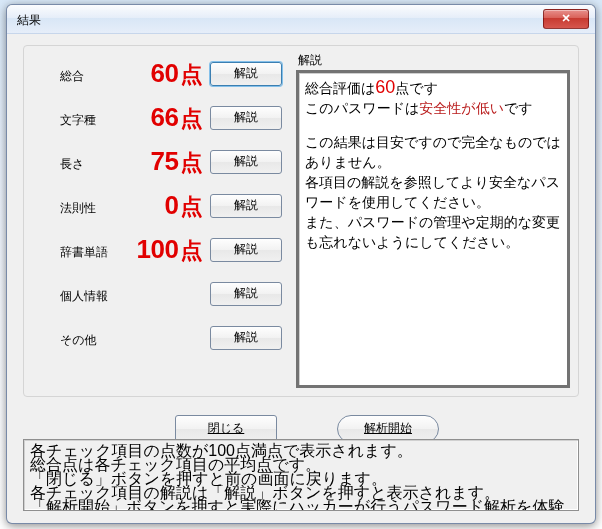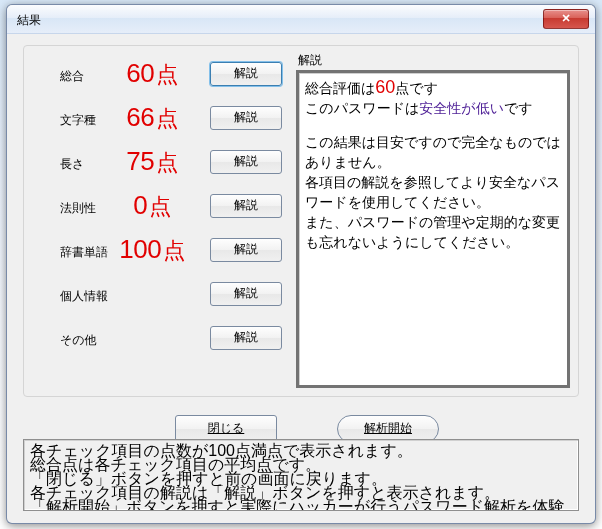--- a/index.html
+++ b/index.html
@@ -100,23 +100,23 @@
     width: 56px;
     font-size: 12px;
     color: #000;
     margin-left: 16px;
   }
   .score-value {
     position: absolute;
     left: 70px;
     top: 0px;
     width: 100px;
-    text-align: center;
+    text-align: right;
     font-size: 22px;
-    font-weight: normal;
+    font-weight: bold;
     font-family: Arial, sans-serif;
     letter-spacing: -0.5px;
   }
   .score-value .num {
     font-size: 26px;
     padding-right: 2px;
   }
   .red { color: #e10000; }
   .btn {
     position: absolute;
@@ -163,21 +163,21 @@
     box-shadow: inset 1px 1px 0 #d0d0d0, inset -1px -1px 0 #fff;
     background: #fff;
     padding: 4px 6px;
     font-size: 14px;
     line-height: 20px;
     color: #000;
     overflow: auto;
     box-sizing: border-box;
   }
   .explain-box .red-inline { color: #e10000; font-size: 18px; font-family: Arial, sans-serif; }
-  .explain-box .red-text { color: #4c1d95; }
+  .explain-box .red-text { color: #b91c1c; }
 
   .bottom-buttons {
     position: absolute;
     left: 8px;
     top: 362px;
     right: 8px;
     height: 34px;
   }
   .bottom-buttons .btn {
     width: 100px;

